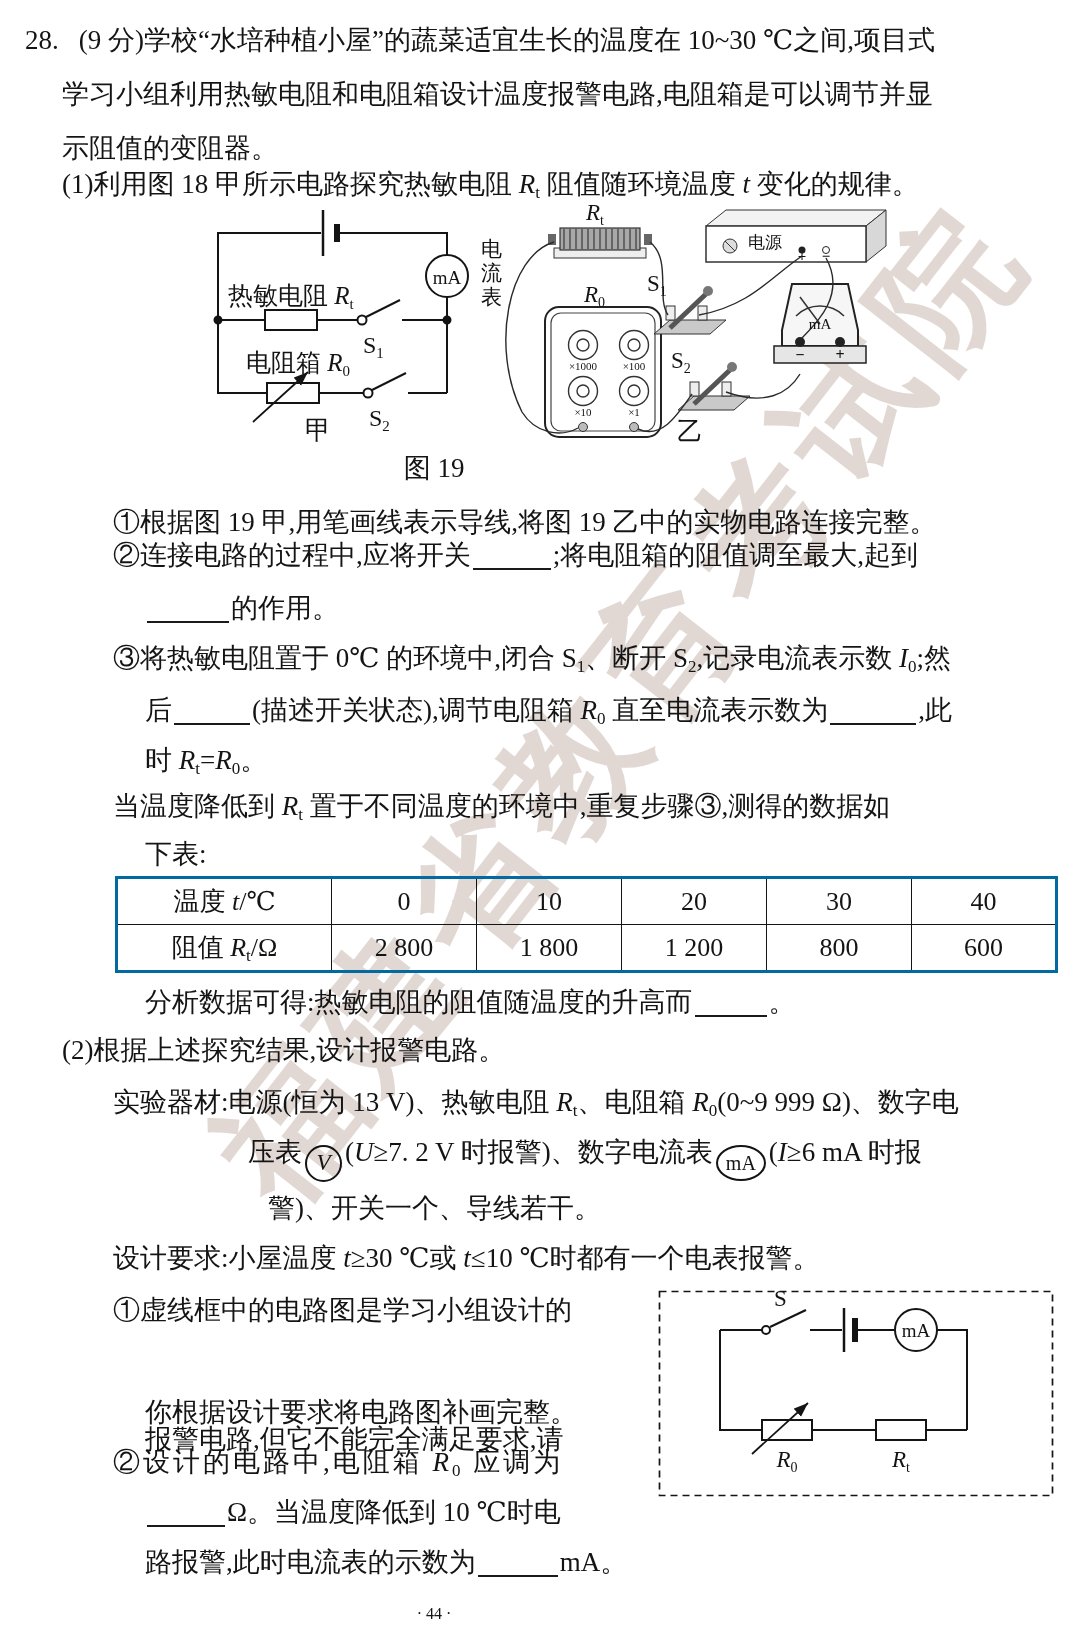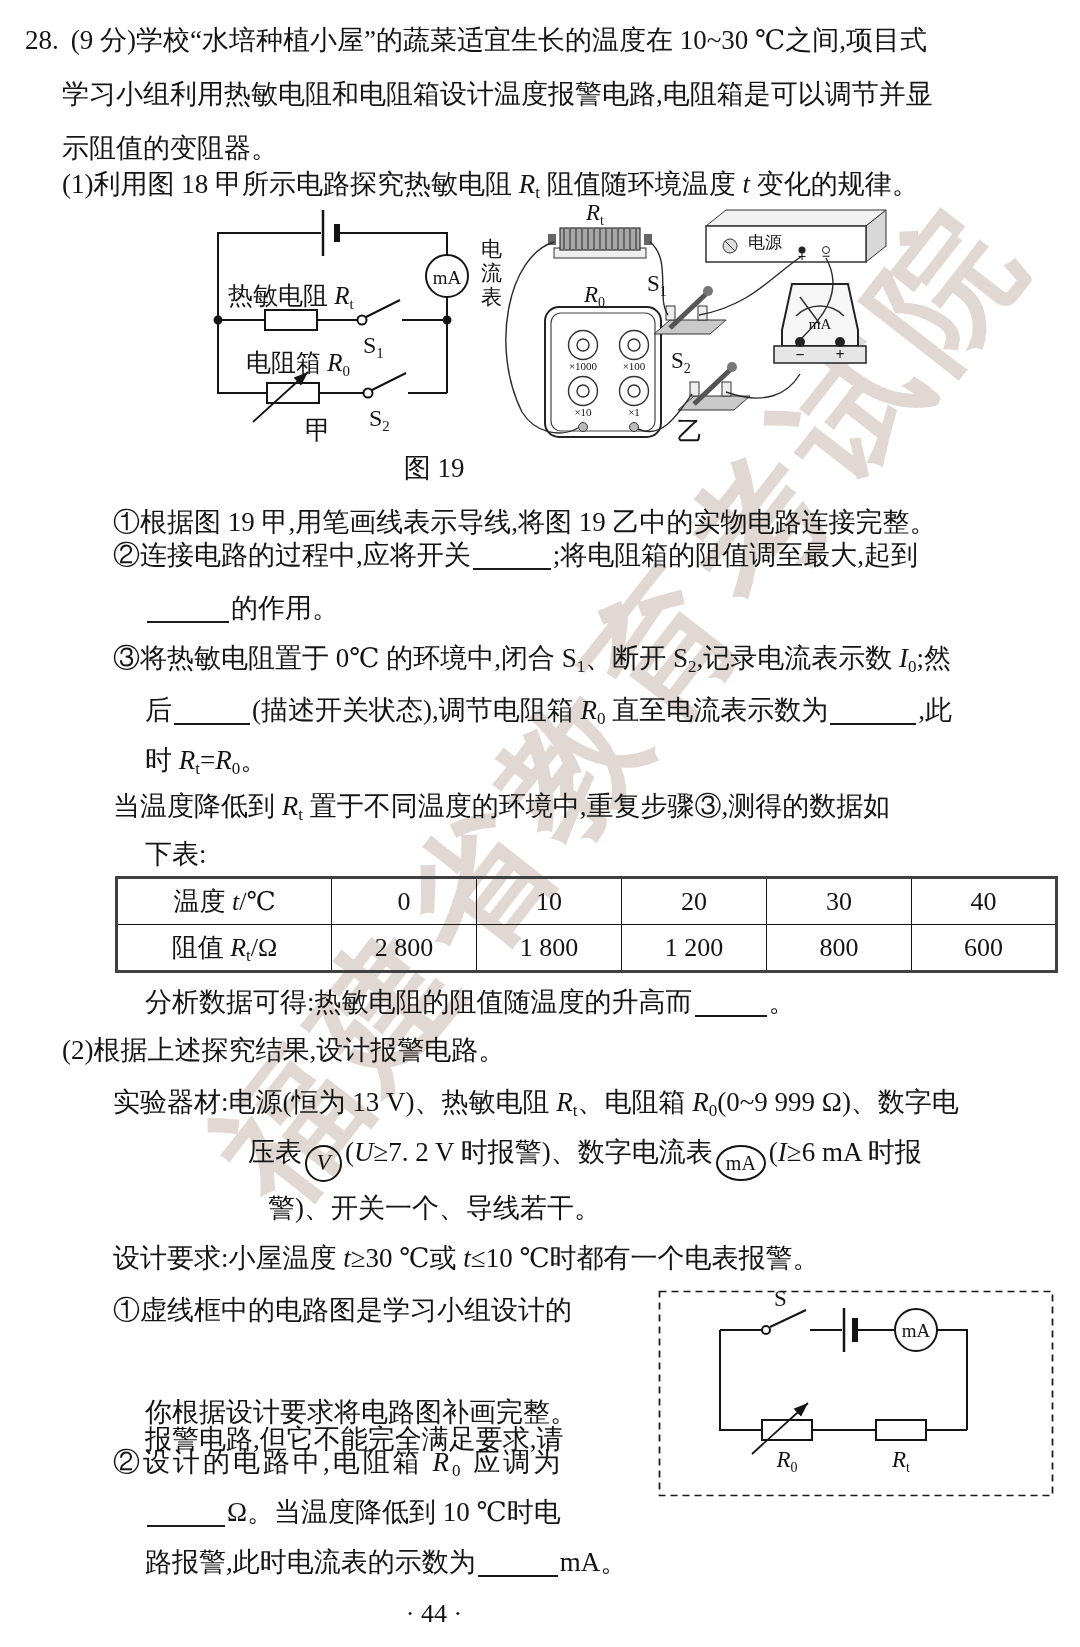--- a/index.html
+++ b/index.html
@@ -4,28 +4,28 @@
 <style>
   html,body{margin:0;padding:0;background:#e9e9e9}
   .page{position:relative;width:1080px;height:1647px;background:#ffffff;overflow:hidden;
         font-family:"Liberation Serif","DejaVu Serif",serif;color:#141414}
   .wm{position:absolute;left:175px;top:1125px;transform:rotate(-52deg);transform-origin:0 0;
       font-size:138px;font-weight:bold;letter-spacing:14px;white-space:nowrap;z-index:0;pointer-events:none}
   .tl{position:absolute;white-space:nowrap;font-size:27px;z-index:1;line-height:36px}
   .ctr{left:0;width:868px;text-align:center}
   .it{font-style:italic}
   .sb{font-size:17px;vertical-align:-5px}
-  .qno{margin-right:12px}
+  .qno{margin-right:20px}
   .blank{display:inline-block;border-bottom:2px solid #1a1a1a;height:28px;vertical-align:-6px;margin:0 2px}
   .circV{display:inline-flex;align-items:center;justify-content:center;width:33px;height:33px;
          border:2.2px solid #141414;border-radius:50%;font-size:23px;font-style:italic;vertical-align:-9px;margin:0 3px}
   .circA{display:inline-flex;align-items:center;justify-content:center;width:46px;height:32px;
          border:2.2px solid #141414;border-radius:50%;font-size:20px;vertical-align:-9px;margin:0 3px}
   .tblwrap{position:absolute;left:115px;top:876px;z-index:1}
-  table.dt{border-collapse:collapse;width:940px;table-layout:fixed;border:3px solid #404040}
+  table.dt{border-collapse:collapse;width:940px;table-layout:fixed;border:3px solid #0369a1}
   .dt td{border:1.5px solid #141414;height:45px;text-align:center;font-size:26px;padding:0;white-space:nowrap}
   svg{position:absolute;z-index:1}
   svg text{font-family:"Liberation Serif","DejaVu Serif",serif;fill:#141414}
   .spread{letter-spacing:3px}
 </style>
 </head>
 <body>
 
 <div class="page">
 
@@ -298,17 +298,17 @@
       <path d="M154 140 H218"></path>
       <rect x="218" y="130" width="50" height="20"></rect>
       <path d="M268 140 H309"></path>
     </g>
     <text x="116" y="16" font-size="23">S</text>
     <text x="258" y="47" font-size="19" text-anchor="middle">mA</text>
     <text x="129" y="177" font-size="23" text-anchor="middle"><tspan font-style="italic">R</tspan><tspan dy="5" font-size="14">0</tspan></text>
     <text x="243" y="177" font-size="23" text-anchor="middle"><tspan font-style="italic">R</tspan><tspan dy="5" font-size="14">t</tspan></text>
   </svg>
 
-  <div class="tl ctr" style="top:1596px;font-size:26px">
+  <div class="tl ctr" style="top:1596px;font-size:16px">
     <span>· 44 ·</span>
   </div>
 
 </div>
 
 </body></html>

